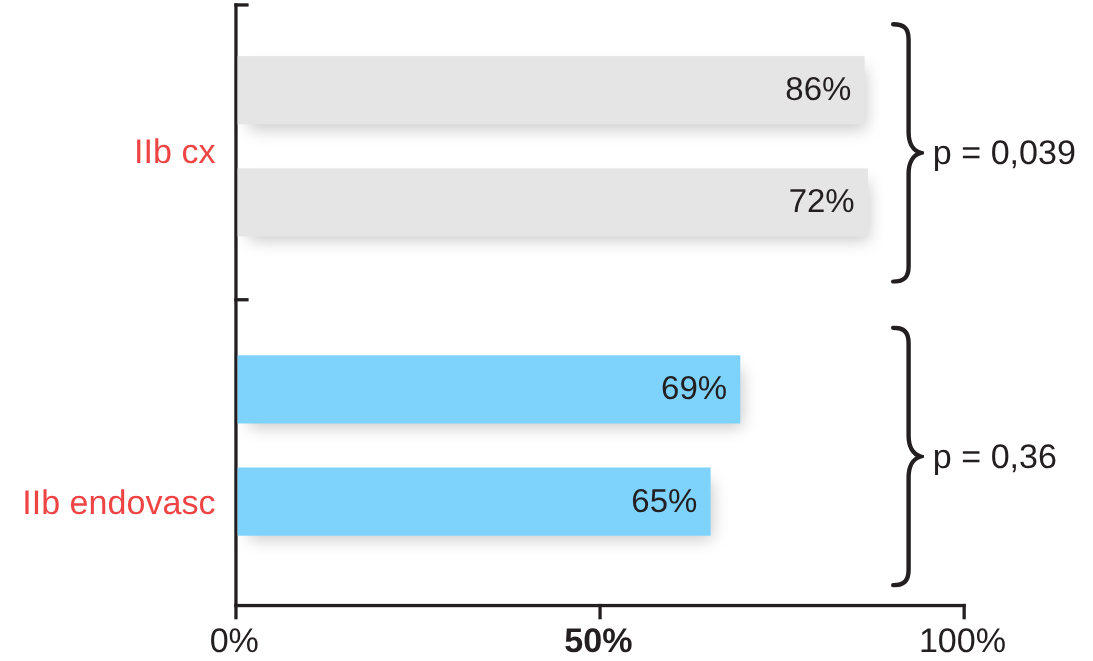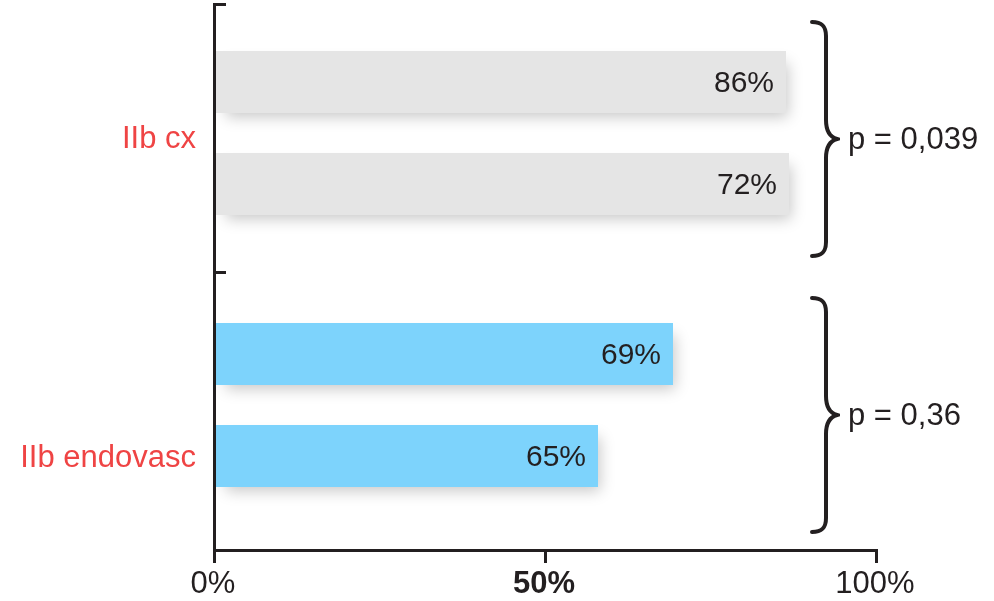--- a/index.html
+++ b/index.html
@@ -130,21 +130,21 @@
   </div>
 
   <div class="bar bar-dark" style="top:153px; height:62px; width:573px;">
     <span class="bar-value">72%</span>
   </div>
 
   <div class="bar bar-light" style="top:323px; height:62px; width:457px;">
     <span class="bar-value">69%</span>
   </div>
 
-  <div class="bar bar-light" style="top:425px; height:62px; width:382px;padding-left:24px;">
+  <div class="bar bar-light" style="top:425px; height:62px; width:430px;padding-left:24px;">
     <span class="bar-value">65%</span>
   </div>
 
   <div class="group-label" style="top:120px;">IIb cx</div>
 
   <div class="group-label" style="top:395px;margin-top:44px;">IIb endovasc</div>
 
   <div class="brace" style="top:20px;">
     <svg width="34" height="238" viewBox="0 0 34 238" fill="none" xmlns="http://www.w3.org/2000/svg">
       <path d="M6 2 C16 2 20 6 20 16 L20 100 C20 110 24 117 31 119 C24 121 20 128 20 138 L20 222 C20 232 16 236 6 236" stroke="#231f20" stroke-width="4" stroke-linecap="round" fill="none"></path>

